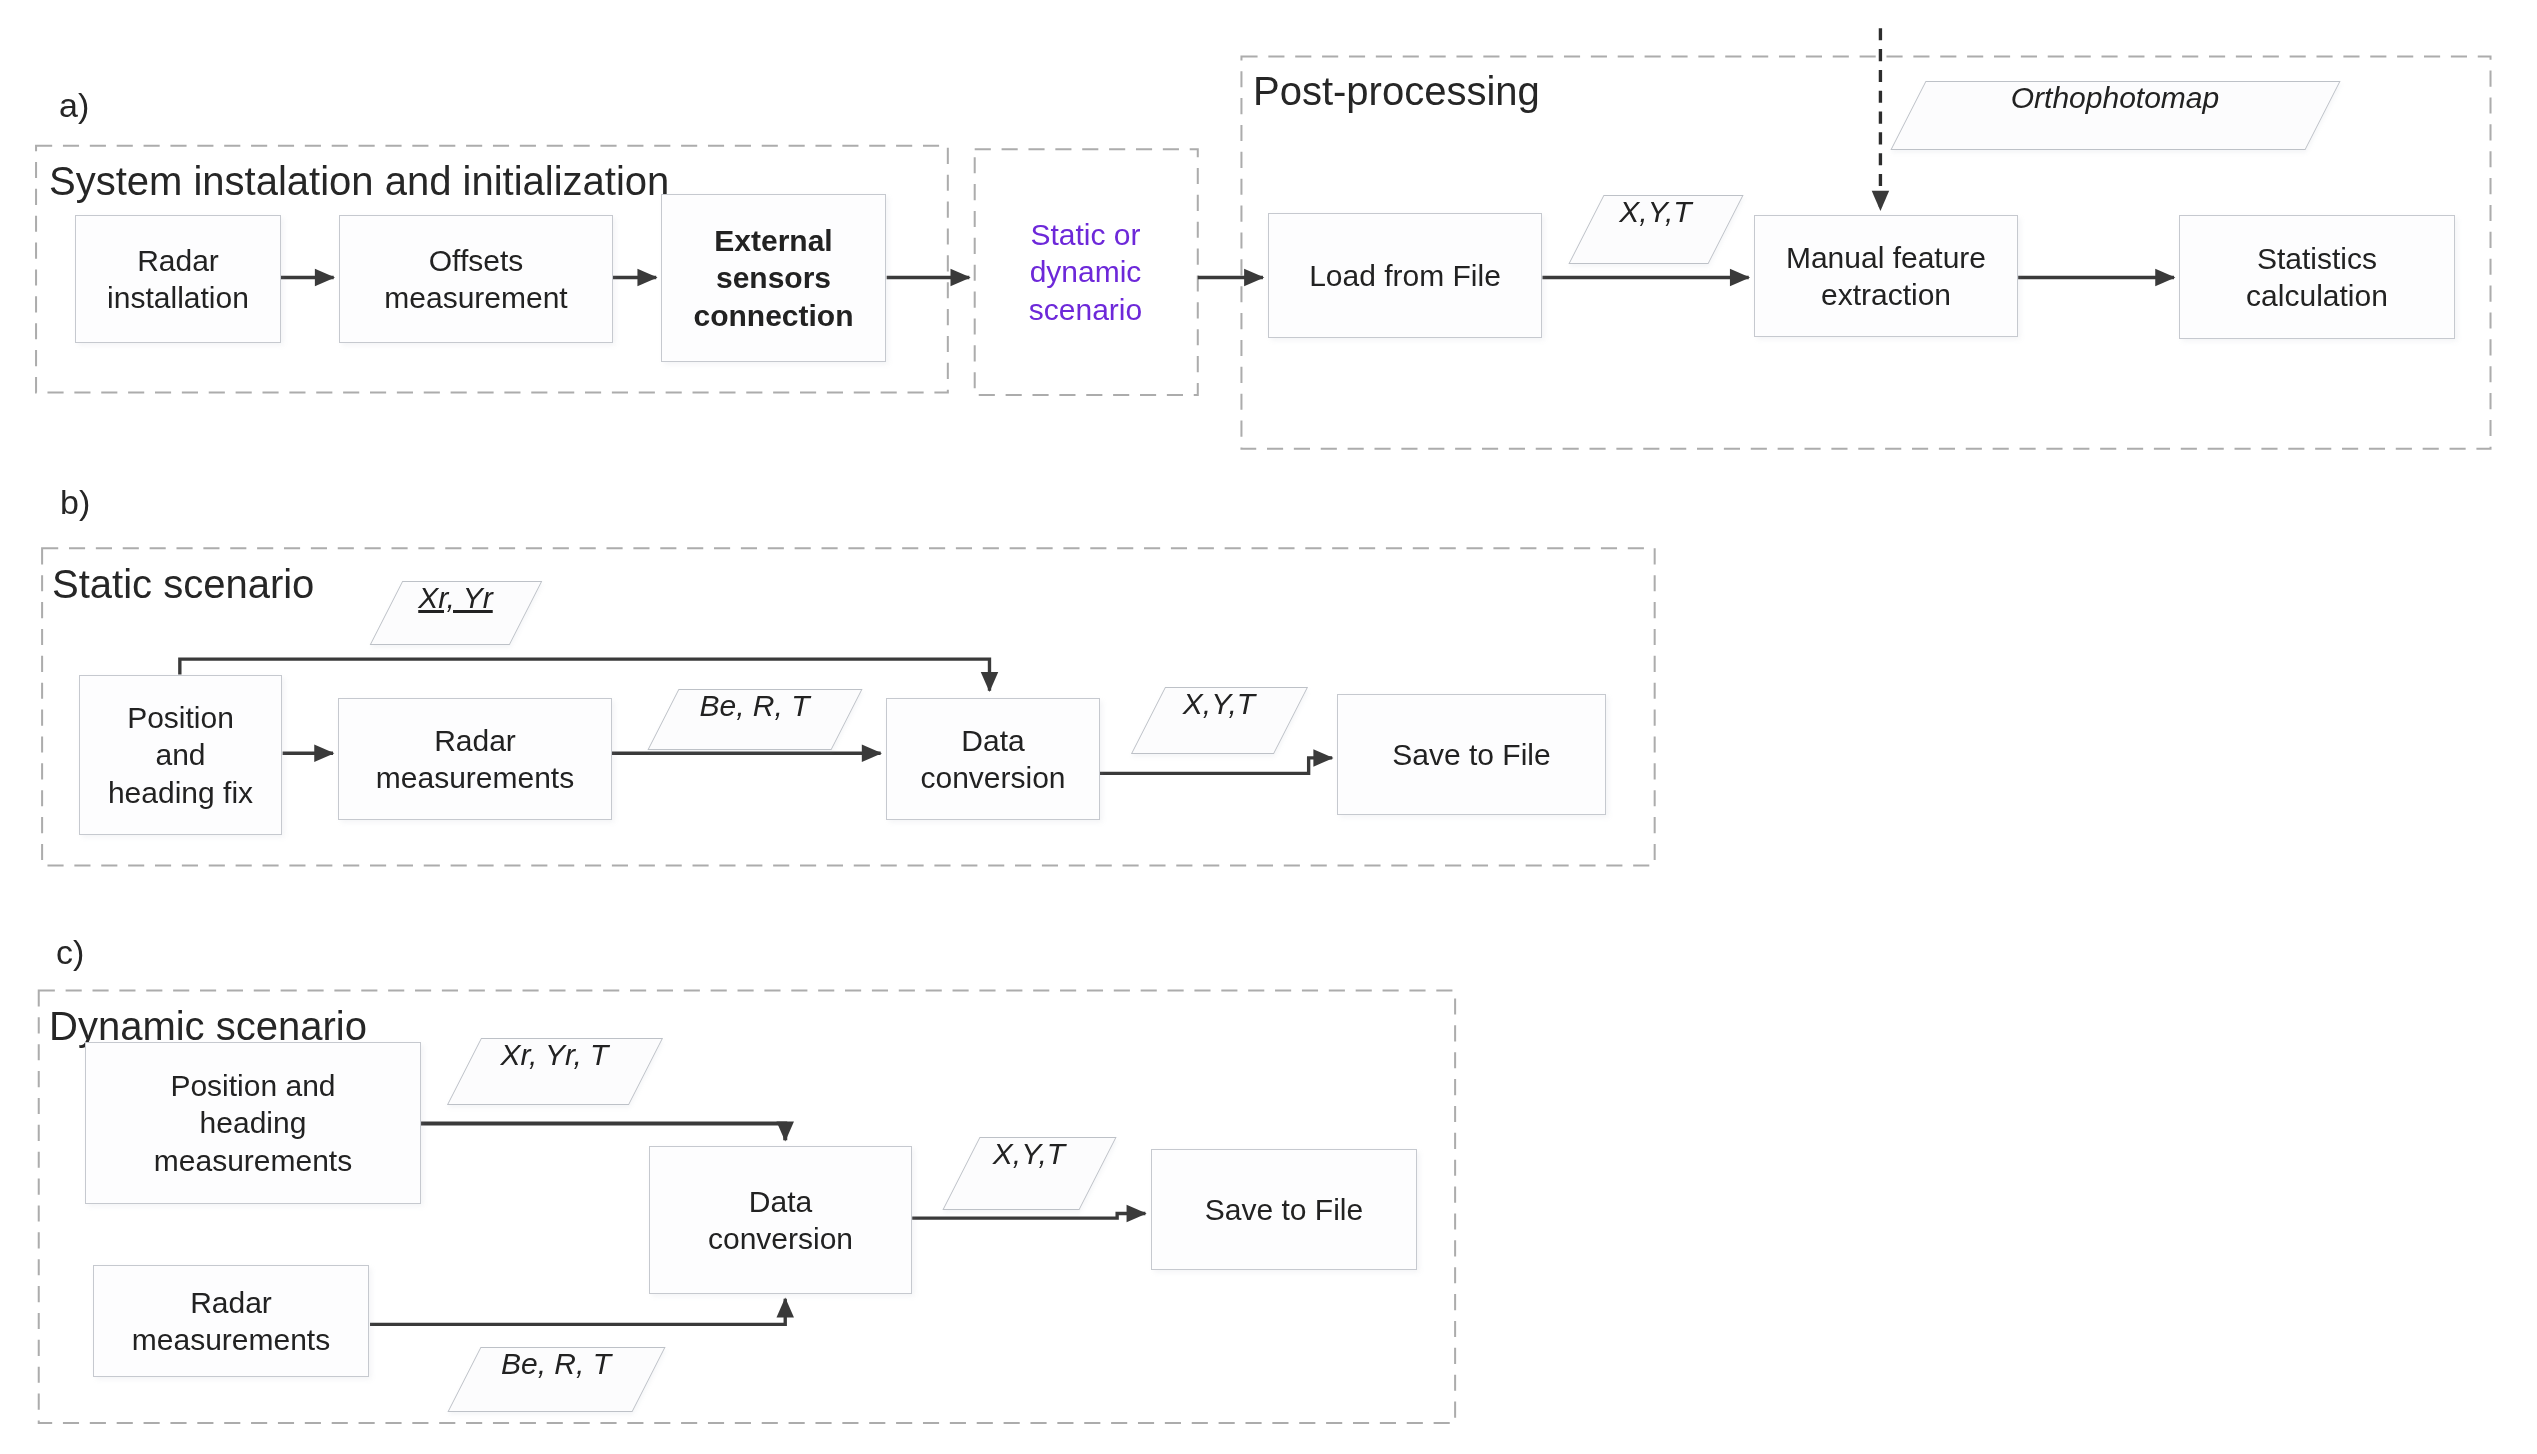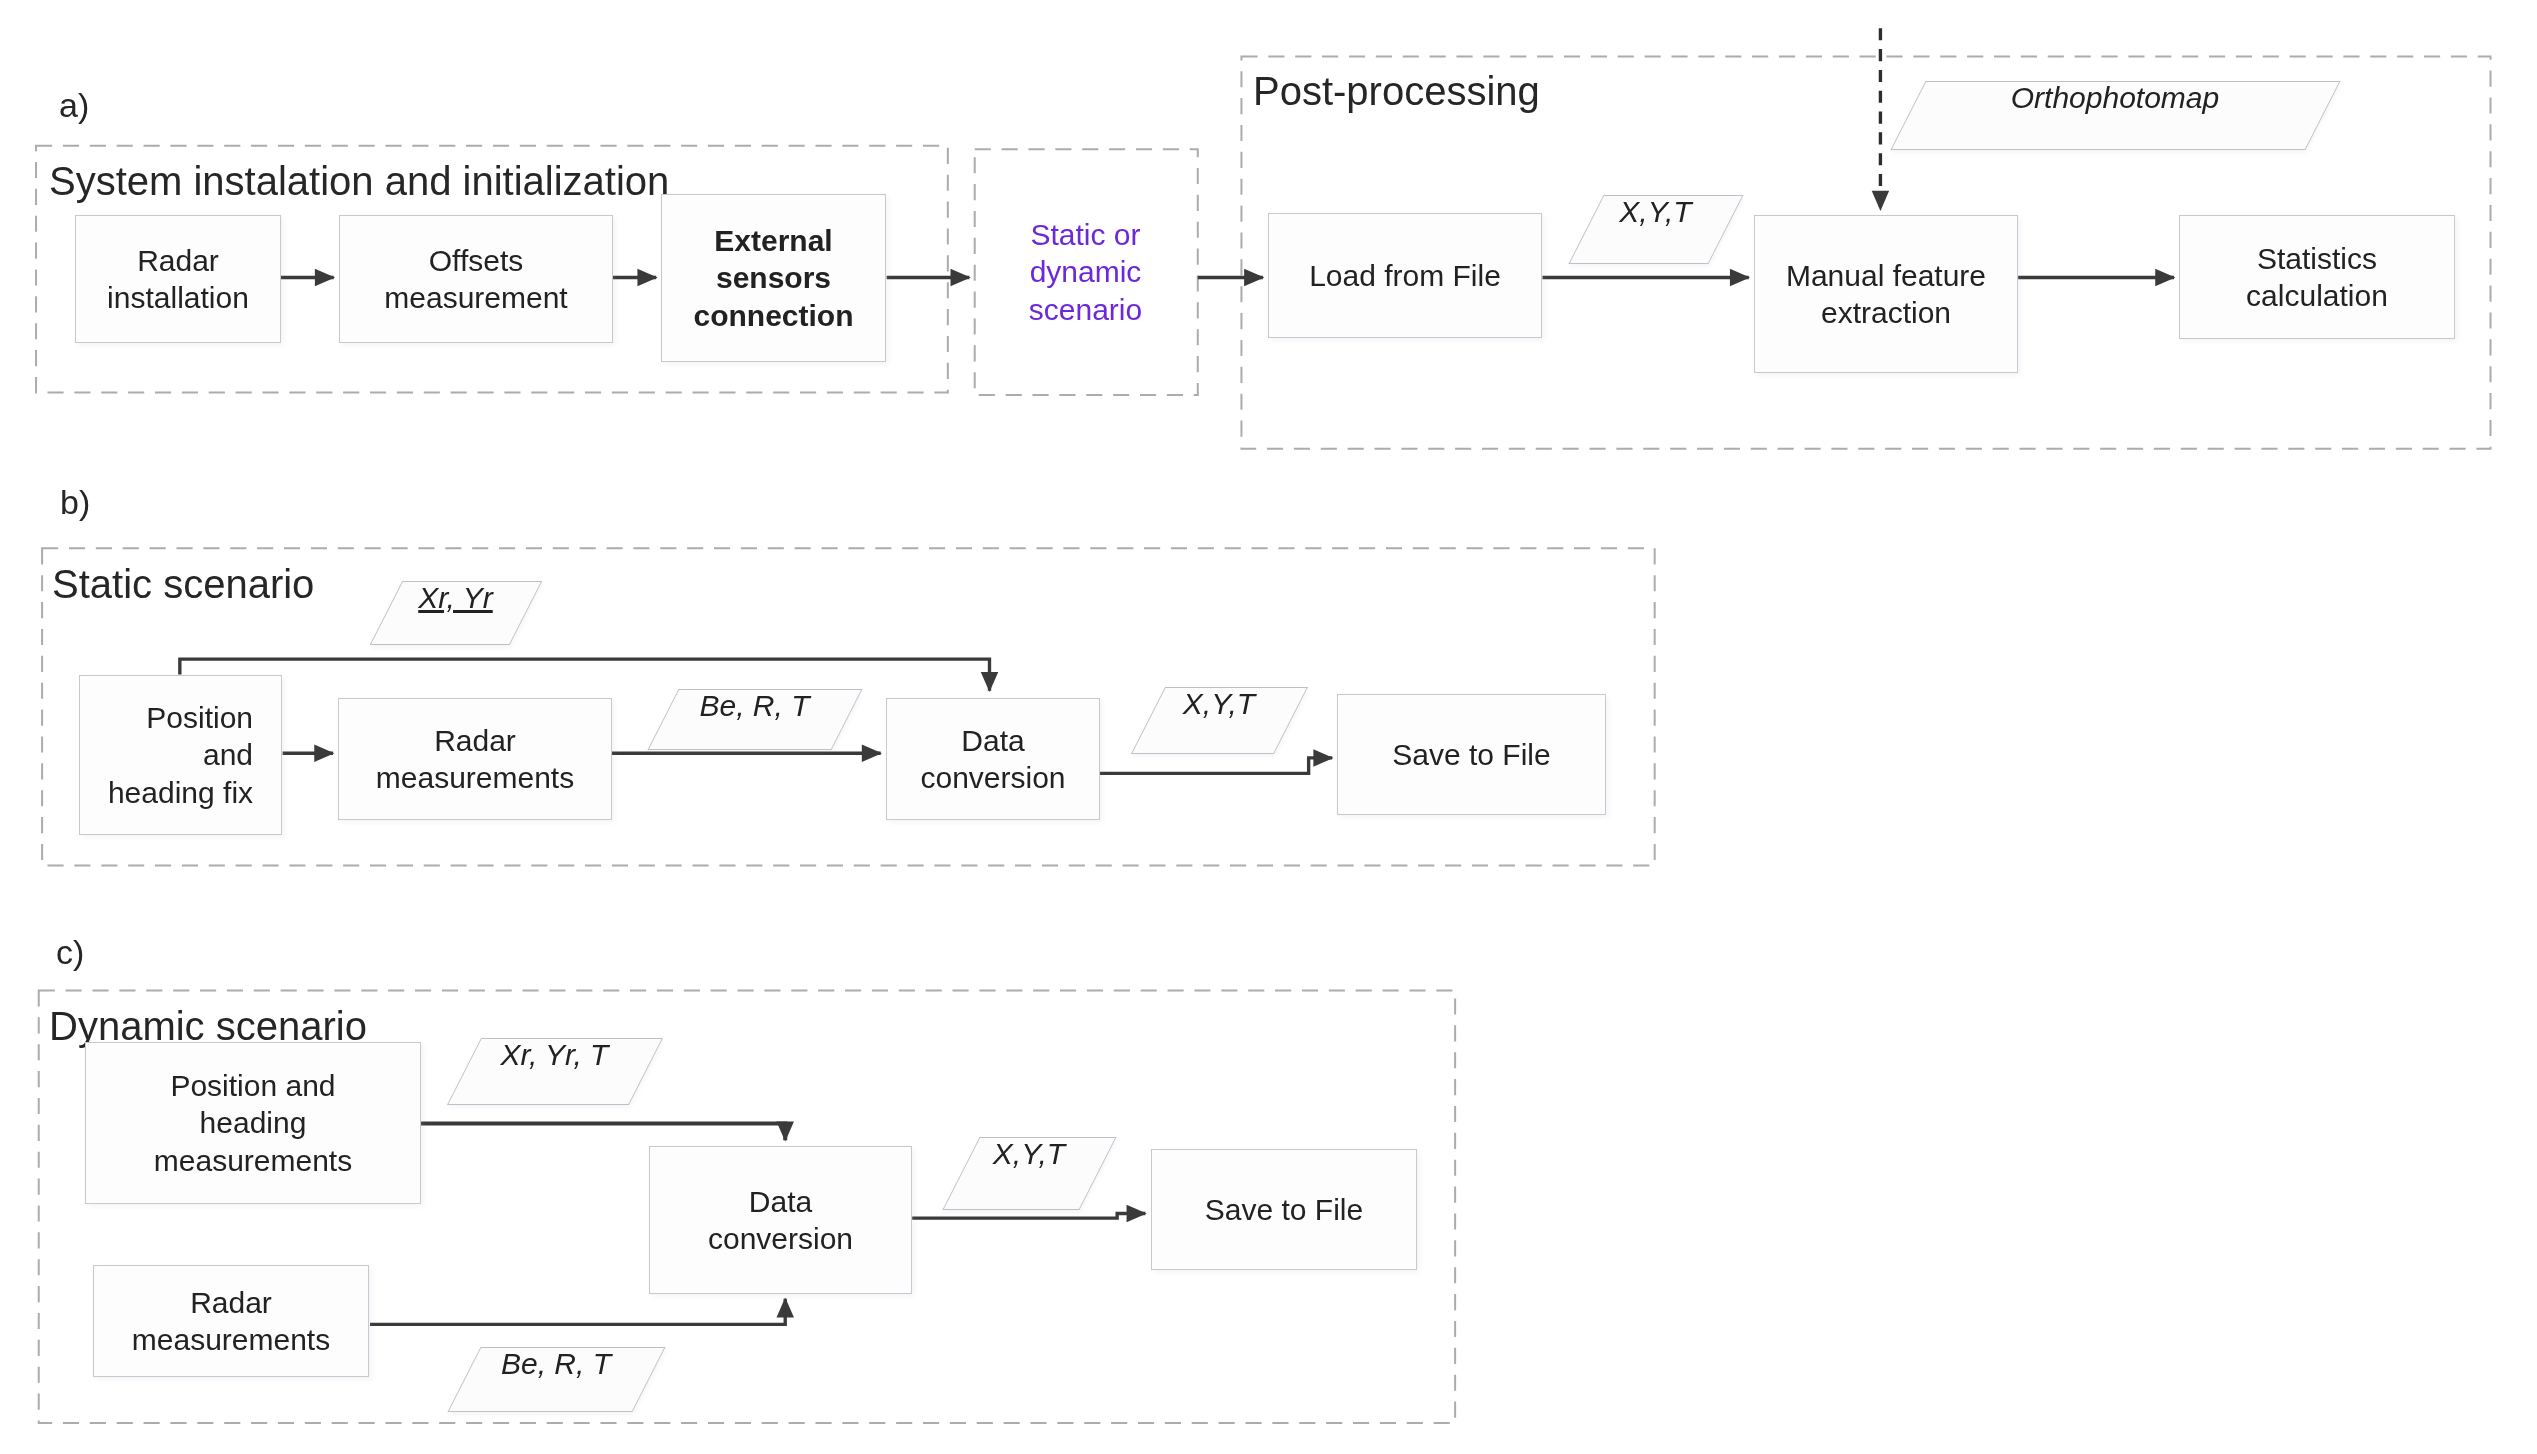--- a/index.html
+++ b/index.html
@@ -137,35 +137,35 @@
   <div class="pgram" style="left:1568px; top:195px; width:175px; height:69px;">
     <div class="skew"></div>
     <div class="plabel">X,Y,T</div>
   </div>
 
   <div class="pgram" style="left:1890px; top:81px; width:450px; height:69px;">
     <div class="skew"></div>
     <div class="plabel">Orthophotomap</div>
   </div>
 
-  <div class="node" style="left:1754px; top:215px; width:264px; height:158px;">Manual feature
+  <div class="node" style="left:1754px; top:215px; width:264px; height:122px;">Manual feature
 extraction</div>
   <div class="node" style="left:2179px; top:215px; width:276px; height:124px;">Statistics
 calculation</div>
 
   <div class="panel-letter" style="left:60px; top:483px;">b)</div>
 
   <div class="group-title" style="left:52px; top:562px;">Static scenario</div>
 
   <div class="pgram" style="left:368px; top:581px; width:175px; height:64px;text-decoration:underline;">
     <div class="skew"></div>
     <div class="plabel">Xr, Yr</div>
   </div>
 
-  <div class="node" style="left:79px; top:675px; width:203px; height:160px;text-align:right;">Position
+  <div class="node" style="left:79px; top:675px; width:203px; height:160px;">Position
 and
 heading fix</div>
   <div class="node" style="left:338px; top:698px; width:274px; height:122px;">Radar
 measurements</div>
 
   <div class="pgram" style="left:645px; top:689px; width:219px; height:61px;">
     <div class="skew"></div>
     <div class="plabel">Be, R, T</div>
   </div>
 

